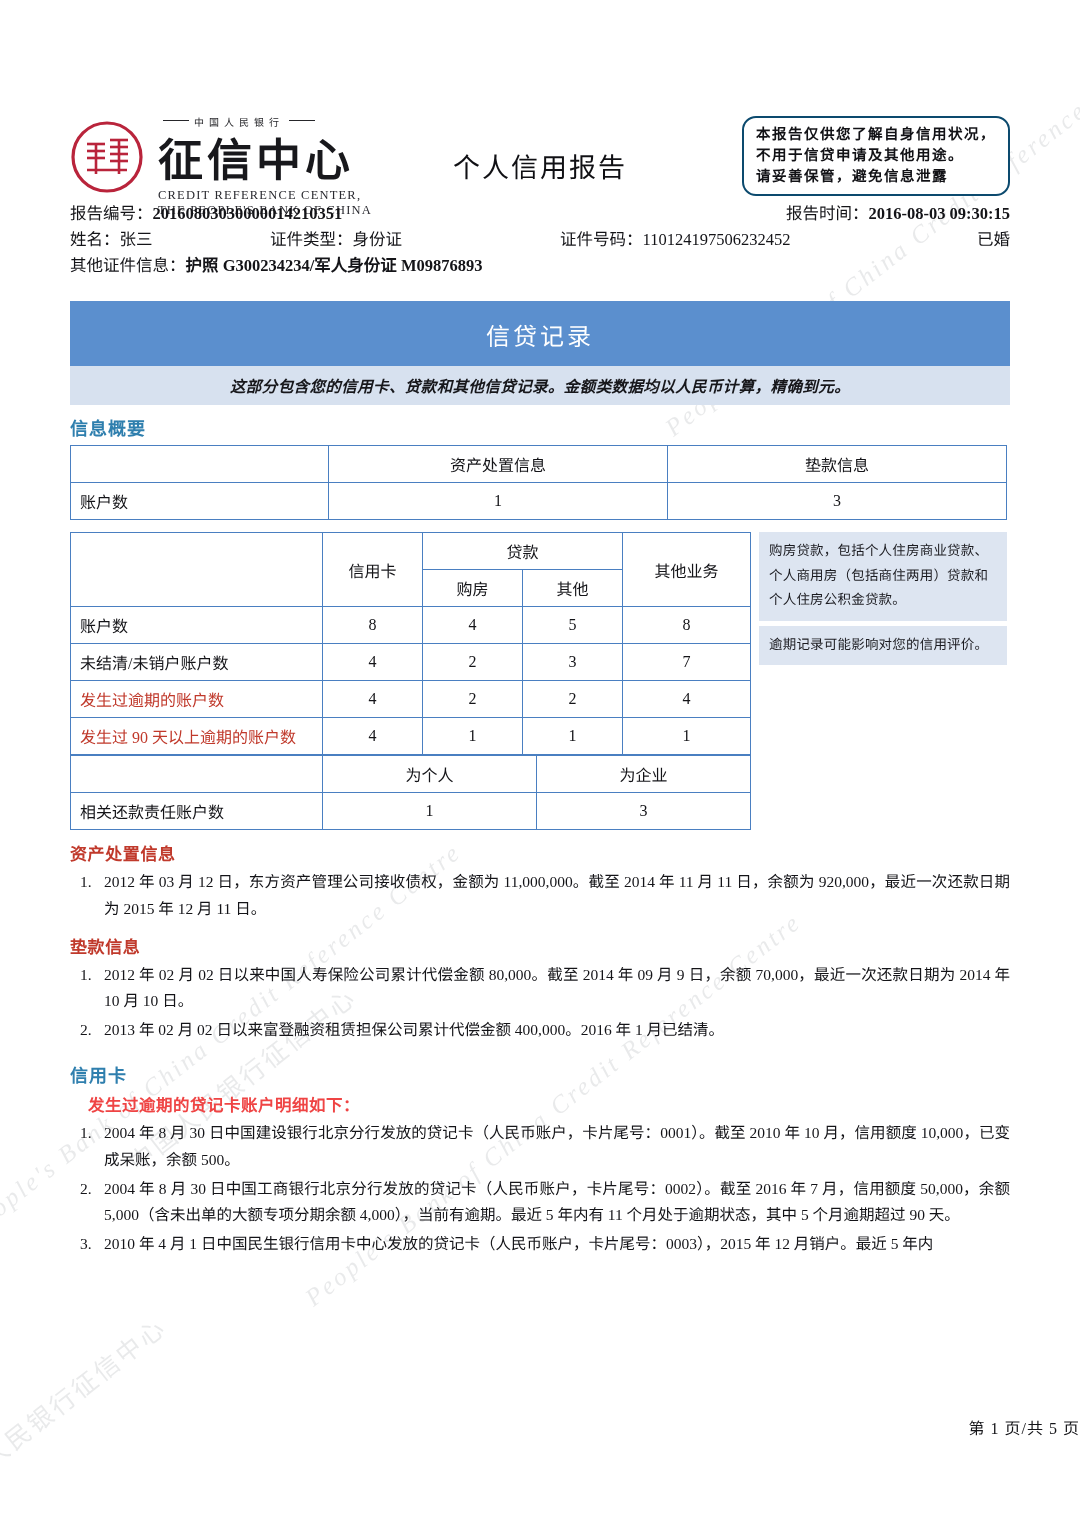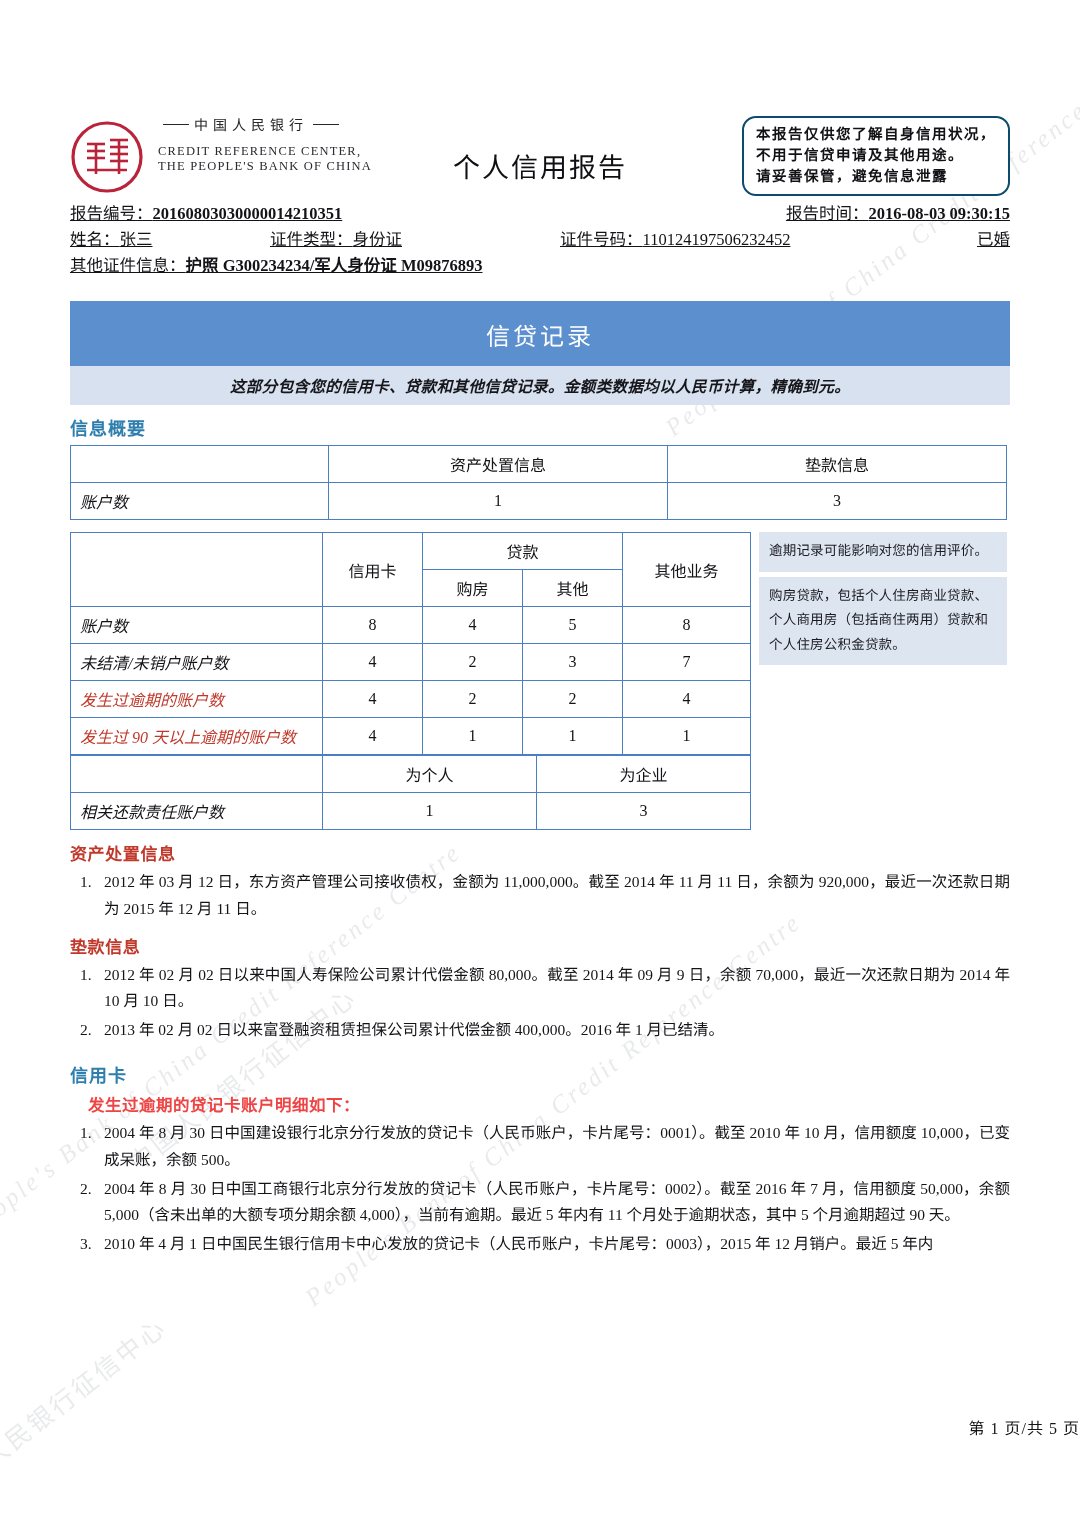--- a/index.html
+++ b/index.html
@@ -63,21 +63,21 @@
   .seal {
     width: 74px;
     height: 74px;
     flex: 0 0 74px;
     position: relative;
     margin-top: 8px;
   }
   .seal svg { display: block; }
   .logo-text { padding-top: 2px; }
   .logo-top {
-    font-size: 14px;
+    font-size: 10px;
     letter-spacing: 5px;
     color: #26262a;
     white-space: nowrap;
     margin-bottom: 10px;
     font-family: "Liberation Serif", serif;
   }
   .logo-top .rule {
     display: inline-block;
     width: 26px;
     height: 1px;
@@ -126,21 +126,21 @@
     margin-top: 28px;
     color: #101014;
     font-family: "Liberation Serif", serif;
   }
   .meta {
     margin-top: 16px;
     font-size: 16.5px;
     line-height: 1.58;
     color: #141418;
   }
-  .meta-row { display: flex; align-items: flex-start; white-space: nowrap; text-decoration: underline; }
+  .meta-row { display: flex; align-items: flex-start; white-space: nowrap; }
   .meta b { font-weight: bold; }
   .m-lab { color: #141418; }
   .m-val { color: #141418; }
   .sp-rptno  { flex: 0 0 auto; }
   .sp-grow   { flex: 1 1 auto; }
   .c-name    { flex: 0 0 200px; }
   .c-type    { flex: 0 0 290px; }
   .c-num     { flex: 1 1 auto; }
   .c-marital { flex: 0 0 auto; }
 
@@ -198,21 +198,20 @@
     border: 1px solid #4a7fc1;
     padding: 6px 4px;
     text-align: center;
     vertical-align: middle;
     height: 22px;
     background: transparent;
   }
   table.rpt td.lab {
     text-align: left;
     padding-left: 9px;
-    font-style: italic;
   }
   table.rpt td.red {
     color: #c0392b;
   }
 
   .t1 { width: 936px; margin-top: 2px; }
   .t2 { width: 680px; }
   .t3 { width: 680px; }
 
   .mid-wrap { display: flex; align-items: flex-start; margin-top: 12px; }
@@ -283,20 +282,21 @@
               <path d="M40 27 h18"></path>
             <path d="M40 34 h18"></path>
               <path d="M40 41 h18"></path>
             <path d="M49 20 v34"></path>
             <path d="M17 50 h40"></path>
           </g>
         </svg>
       </div>
       <div class="logo-text">
         <div class="logo-top"><span class="rule"></span><span>中国人民银行</span><span class="rule"></span></div>
+        <div class="logo-main">征信中心</div>
         <div class="logo-en1">CREDIT REFERENCE CENTER,</div>
         <div class="logo-en2">THE PEOPLE'S BANK OF CHINA</div>
       </div>
     </div>
 
     <div class="notice-box">
       <div>本报告仅供您了解自身信用状况，</div>
       <div>不用于信贷申请及其他用途。</div>
       <div>请妥善保管，避免信息泄露</div>
     </div>
@@ -394,22 +394,22 @@
           <td class="lab red">发生过 90 天以上逾期的账户数</td>
           <td>4</td>
           <td>1</td>
           <td>1</td>
           <td>1</td>
         </tr>
       </tbody>
     </table>
 
     <div class="side-panel">
+      <div class="side-note">购房贷款，包括个人住房商业贷款、个人商用房（包括商住两用）贷款和个人住房公积金贷款。</div>
       <div class="side-note">逾期记录可能影响对您的信用评价。</div>
-      <div class="side-note">购房贷款，包括个人住房商业贷款、个人商用房（包括商住两用）贷款和个人住房公积金贷款。</div>
     </div>
   </div>
 
   <table class="rpt t3">
     <colgroup>
         <col style="width:252px">
         <col style="width:214px">
         <col style="width:214px">
       </colgroup>
     <tbody>

